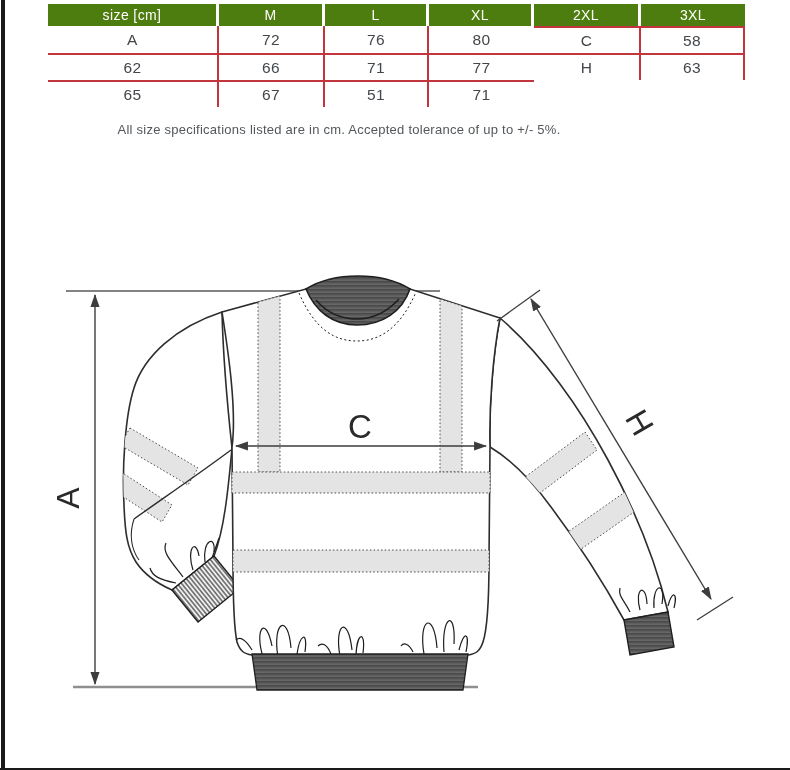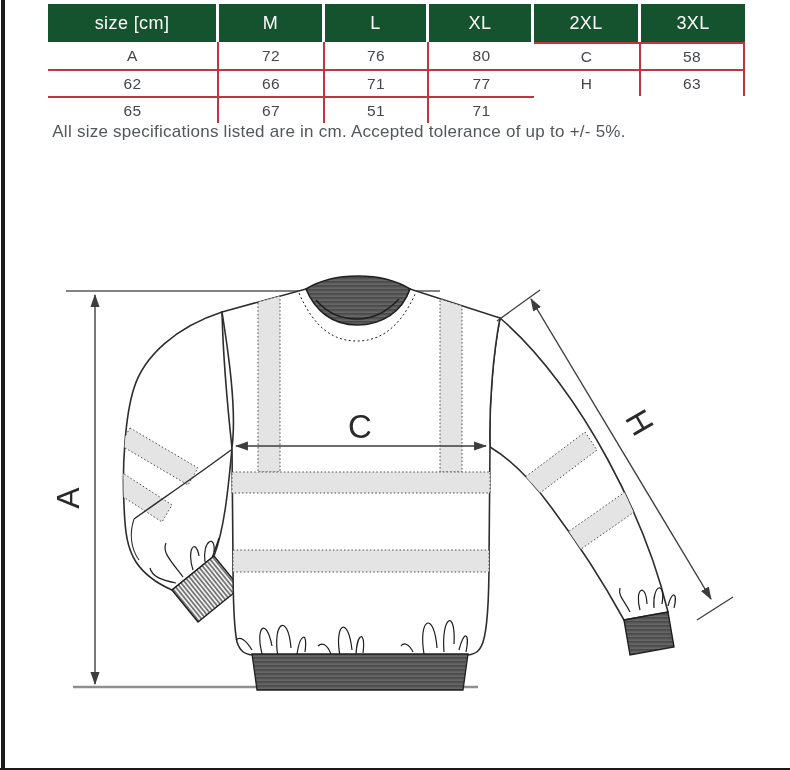--- a/index.html
+++ b/index.html
@@ -9,34 +9,34 @@
   }
   .edge-left{position:absolute;left:1px;top:0;width:4px;height:770px;background:#1a1a1a;}
   .edge-bottom{position:absolute;left:0;bottom:0;width:790px;height:2px;background:#1a1a1a;}
 
   .size-table{
     position:absolute;left:48px;top:4px;
     display:grid;grid-template-columns:171px 106px 104px 105px 107px 104px;
   }
   .size-table > div{box-sizing:border-box;display:flex;align-items:center;justify-content:center;}
   .hc{
-    height:38px;background:#14532d;color:#ffffff;
-    font-size:18px;letter-spacing:0.4px;border-right:3px solid #ffffff;
+    height:22px;background:#4d7c0f;color:#ffffff;
+    font-size:14px;letter-spacing:0.4px;border-right:3px solid #ffffff;
   }
   .hc.last{border-right:none;text-align:right;}
   .bc{
     height:27px;color:#43464a;font-size:15.5px;letter-spacing:0.5px;
     border-right:2px solid #c2353d;
   }
   .bc.cl{border-right:none;}
   .bc.tl{border-top:2px solid #c2353d;}
 
   .note{
     position:absolute;left:0;top:122px;width:678px;text-align:center;
-    color:#53575b;font-size:17px;letter-spacing:0.25px;
+    color:#53575b;font-size:13px;letter-spacing:0.25px;
   }
 
   .diagram{position:absolute;left:0;top:0;width:790px;height:770px;}
   svg text{font-family:"Liberation Sans", sans-serif;}
 </style>
 </head>
 <body>
 
 <div class="edge-left"></div>
 <div class="edge-bottom"></div>

